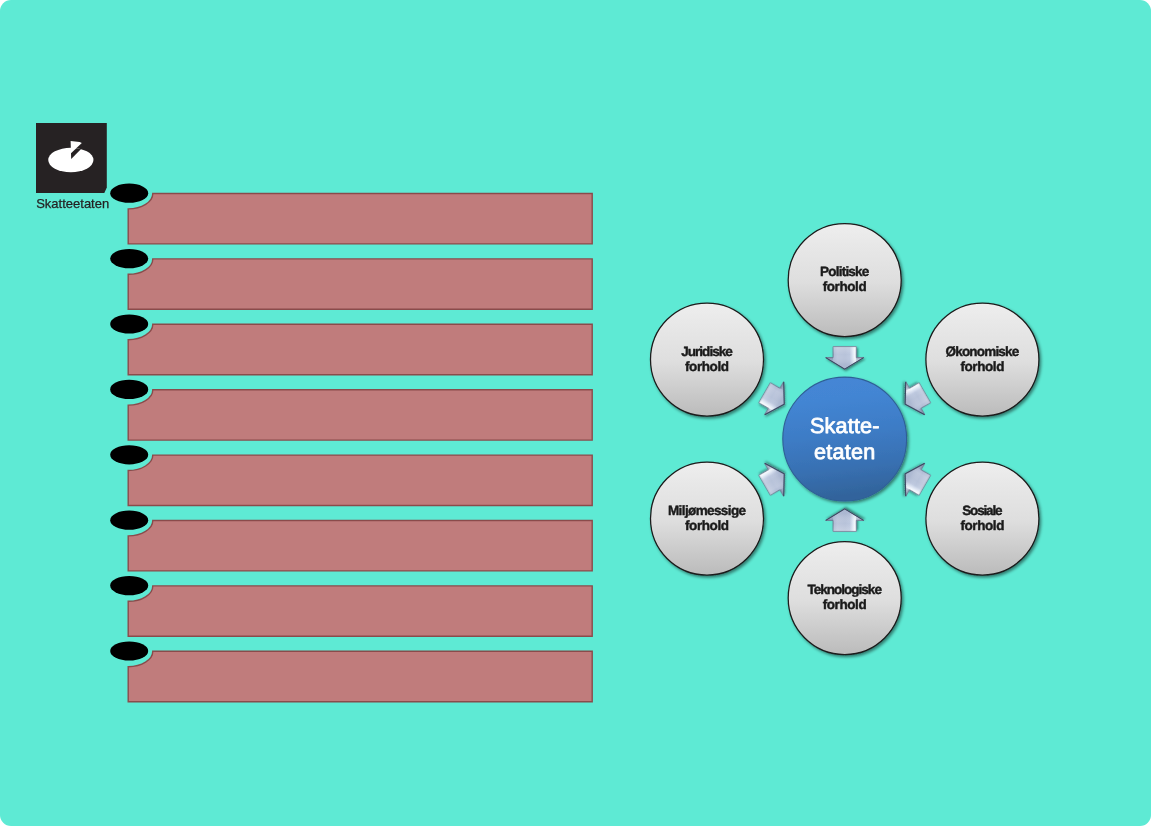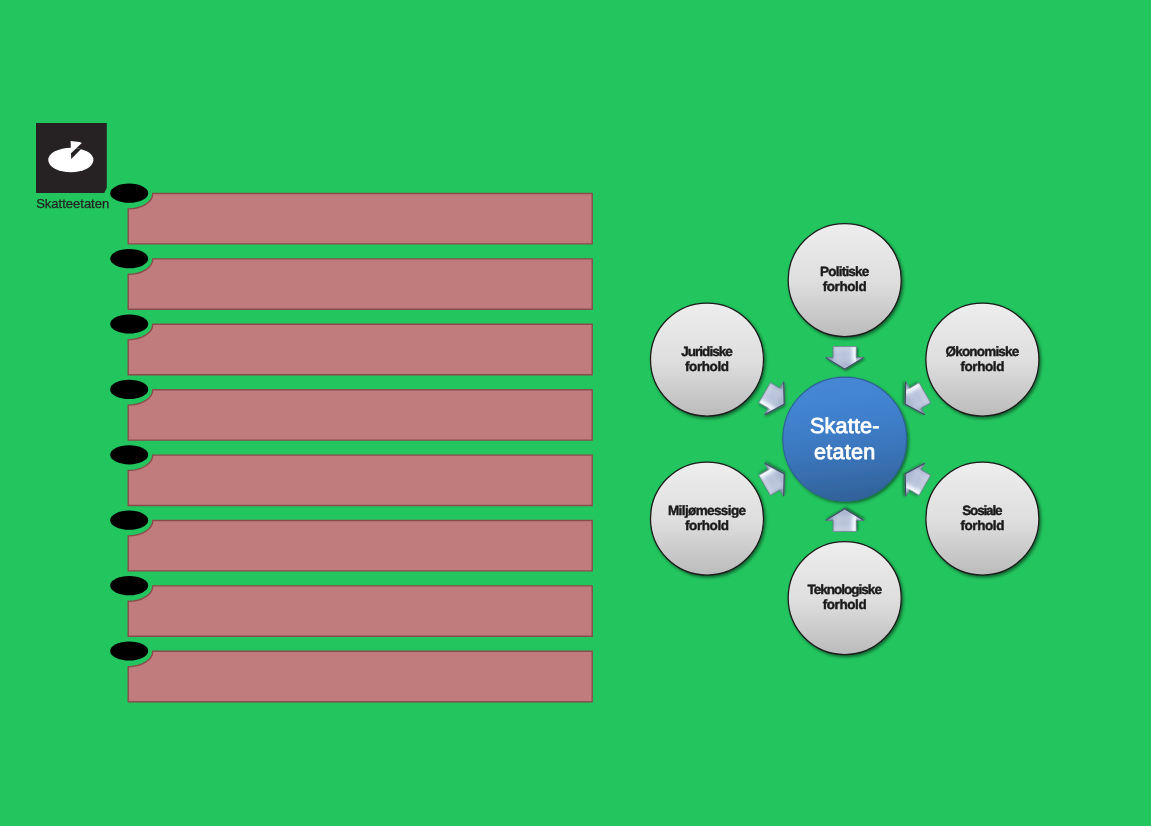--- a/index.html
+++ b/index.html
@@ -1,20 +1,20 @@
 <!DOCTYPE html>
 <html><head>
 <meta charset="utf-8">
 <title>Skatteetaten</title>
 <style>
   html,body{margin:0;padding:0;}
   body{width:1169px;height:826px;background:#ffffff;overflow:hidden;
        font-family:"Liberation Sans", sans-serif;}
-  #slide{position:relative;width:1151px;height:826px;background:#22c55e;
-         opacity:0.9999;}
+  #slide{position:relative;width:1151px;height:826px;background:#5eead4;
+         opacity:0.9999;border-radius:11px;}
 
   
   #logo{position:absolute;left:36px;top:123px;width:71px;height:90px;}
   #logo-mark{position:relative;width:70.8px;height:70px;background:#262223;
              clip-path:polygon(0 0, 100% 0, 100% 92%, 96.5% 100%, 0 100%);}
   #logo-mark svg{position:absolute;left:0;top:0;}
   #logo-caption{position:absolute;left:0.2px;top:74.0px;font-size:13px;color:#231f20;
                 line-height:14px;white-space:nowrap;
                 -webkit-text-stroke:0.25px #231f20;}
 

